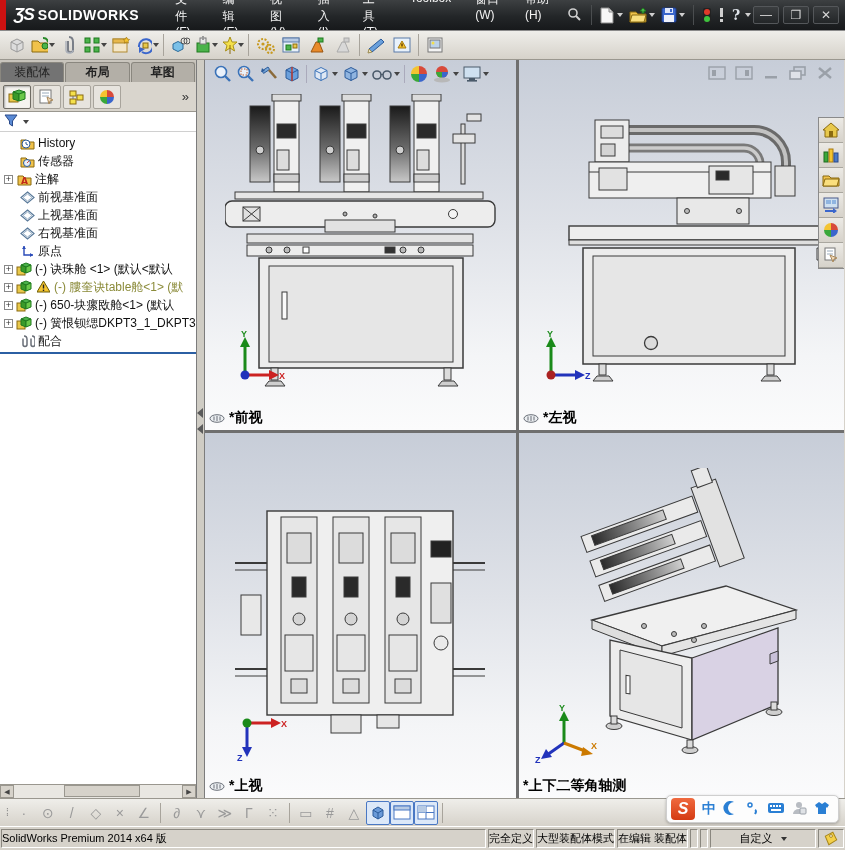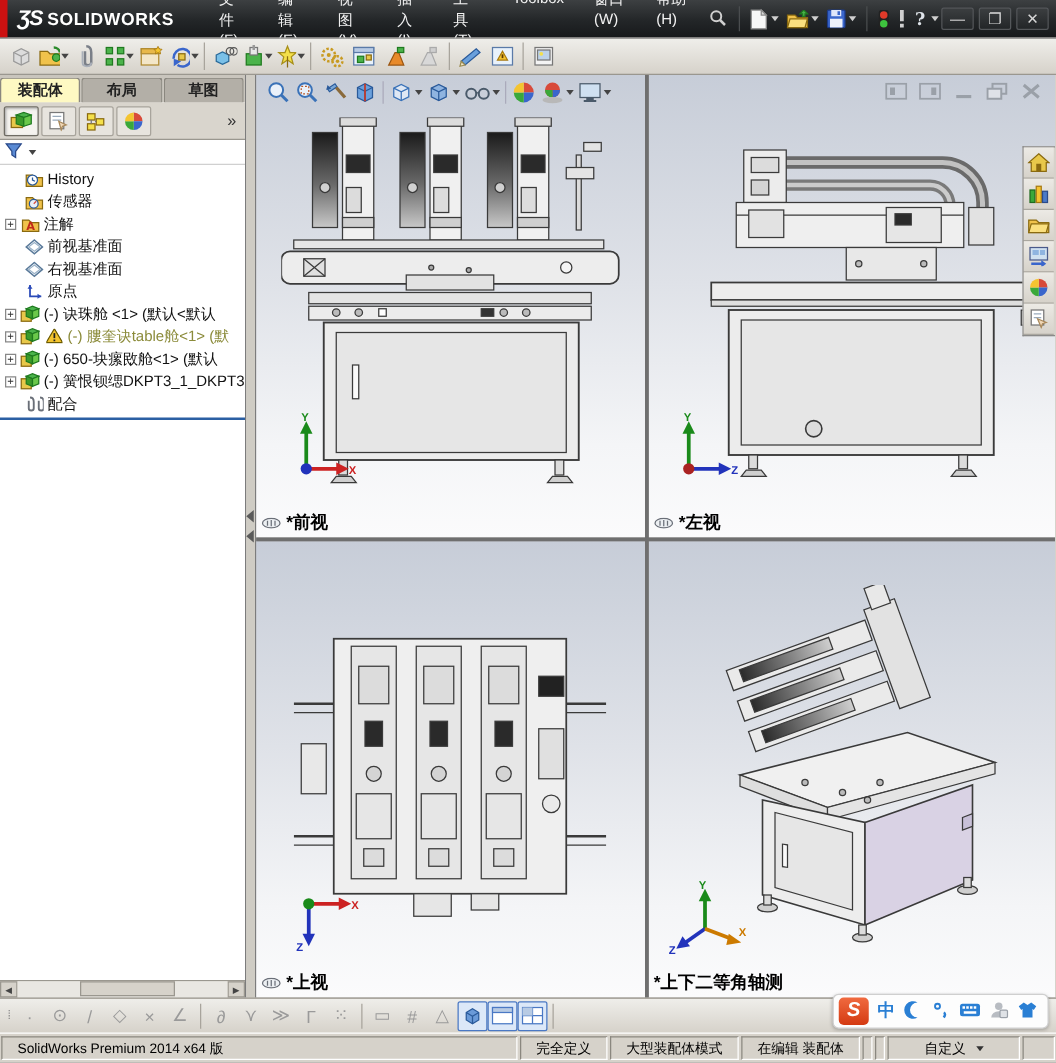--- a/index.html
+++ b/index.html
@@ -31,21 +31,21 @@
   .tb-dd { width:0; height:0; border-left:3px solid transparent; border-right:3px solid transparent; border-top:4px solid #444; margin-left:1px; }
 
   
   .content { position:absolute; left:0; top:60px; width:845px; height:738px; display:flex; }
 
   
   .left-panel { width:197px; height:738px; background:#fff; border-right:1px solid #7c7c7c; display:flex; flex-direction:column; }
   .ptabs { display:flex; height:22px; background:#c9c5bd; padding-top:2px; }
   .ptab { flex:1; text-align:center; font-size:12px; line-height:19px; border:1px solid #8a877f; border-bottom:none;
     background:#b3afa7; color:#222; border-radius:3px 3px 0 0; margin-right:1px;font-weight:bold; }
-  .ptab.active { background:#fef9c3; font-weight:bold; }
+  .ptab.active { background:#737373; font-weight:normal; }
   .icontabs { height:30px; background:#d9d5cd; border-bottom:1px solid #9a978f; display:flex; align-items:center; padding:2px 3px; gap:2px; }
   .itab { width:28px; height:24px; display:flex; align-items:center; justify-content:center; border:1px solid #a8a49c; background:#e7e4de; border-radius:2px; }
   .itab.pressed { background:#f5f3ef; border-color:#6f6c64; box-shadow:inset 1px 1px 2px #aaa; }
   .itab-more { margin-left:auto; font-size:13px; color:#333; padding-right:4px; }
   .filter-row { height:20px; background:#fff; border-bottom:1px solid #d0d0d0; display:flex; align-items:center; padding-left:4px; gap:3px; }
   .tree { flex:0 0 auto; background:#fff; padding-top:2px; }
   .trow { display:flex; align-items:center; height:18px; padding-left:4px; gap:3px; white-space:nowrap; overflow:hidden; font-size:12px; color:#111; }
   .trow .indent { width:12px; flex:none; }
   .texp { width:9px; height:9px; flex:none; border:1px solid #888; background:#fff; font-size:9px; line-height:7px; text-align:center; color:#333; }
   .ticon { width:16px; height:14px; flex:none; display:flex; align-items:center; justify-content:center; }
@@ -99,21 +99,21 @@
   .bottombar { position:absolute; left:0; top:798px; width:845px; height:28px; background:linear-gradient(#efeeea,#d6d2ca);
     border-top:1px solid #9a978f; display:flex; align-items:center; padding-left:2px; }
   .bb-handle { color:#8a8a8a; font-size:10px; letter-spacing:-1px; margin:0 4px; }
   .bb-btn { width:24px; height:24px; display:flex; align-items:center; justify-content:center; color:#9a9a9a; font-size:14px; }
   .bb-btn.on { border:1px solid #4a78c4; background:#dce8f8; border-radius:2px; }
   .bb-sep { width:1px; height:20px; background:#a8a49c; margin:0 4px; }
 
   
   .statusbar { position:absolute; left:0; top:826px; width:845px; height:24px; background:#d6d2ca; border-top:1px solid #fff;
     display:flex; align-items:stretch; font-size:11px; color:#000; }
-  .sb-cell { border:1px solid; border-color:#8a877f #fff #fff #8a877f; display:flex; align-items:center; padding:0 12px; margin:2px 1px; background:#d6d2ca; white-space:nowrap; }
+  .sb-cell { border:1px solid; border-color:#8a877f #fff #fff #8a877f; display:flex; align-items:center; padding:0 0; margin:2px 1px; background:#d6d2ca; white-space:nowrap; }
   .sb-left { flex:1; }
   .sb-mini { width:8px; padding:0; }
   .sb-custom { width:106px; justify-content:center; gap:6px; }
   .sb-tag { width:26px; justify-content:center; }
 </style>
 </head>
 <body>
 
 <div id="app">
 
@@ -405,20 +405,30 @@
 
         <div class="trow">
           <span class="indent"></span>
           <span class="ticon">
             <svg width="15" height="13">
                 <path d="M7.5,1 L14,6.5 7.5,12 1,6.5 z" fill="none" stroke="#5a7a9a" stroke-width="1.2"></path>
                 <path d="M7.5,3 L12,6.5 7.5,10 3,6.5 z" fill="none" stroke="#9ab2c8"></path>
               </svg>
           </span>
           <span class="tlabel">前视基准面</span>
+        </div>
+        <div class="trow">
+          <span class="indent"></span>
+          <span class="ticon">
+            <svg width="15" height="13">
+                <path d="M7.5,1 L14,6.5 7.5,12 1,6.5 z" fill="none" stroke="#5a7a9a" stroke-width="1.2"></path>
+                <path d="M7.5,3 L12,6.5 7.5,10 3,6.5 z" fill="none" stroke="#9ab2c8"></path>
+              </svg>
+          </span>
+          <span class="tlabel">上视基准面</span>
         </div>
         <div class="trow">
           <span class="indent"></span>
           <span class="ticon">
             <svg width="15" height="13">
                 <path d="M7.5,1 L14,6.5 7.5,12 1,6.5 z" fill="none" stroke="#5a7a9a" stroke-width="1.2"></path>
                 <path d="M7.5,3 L12,6.5 7.5,10 3,6.5 z" fill="none" stroke="#9ab2c8"></path>
               </svg>
           </span>
           <span class="tlabel">右视基准面</span>

